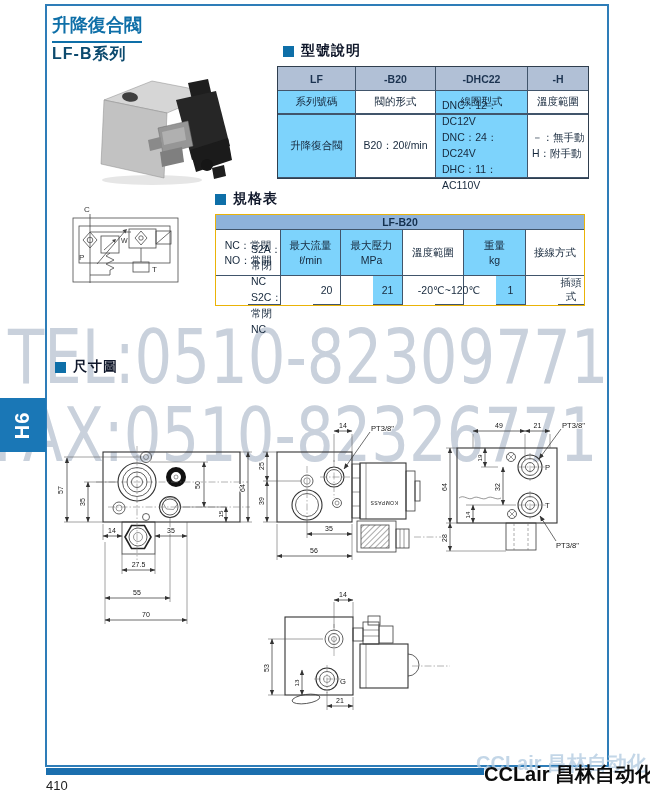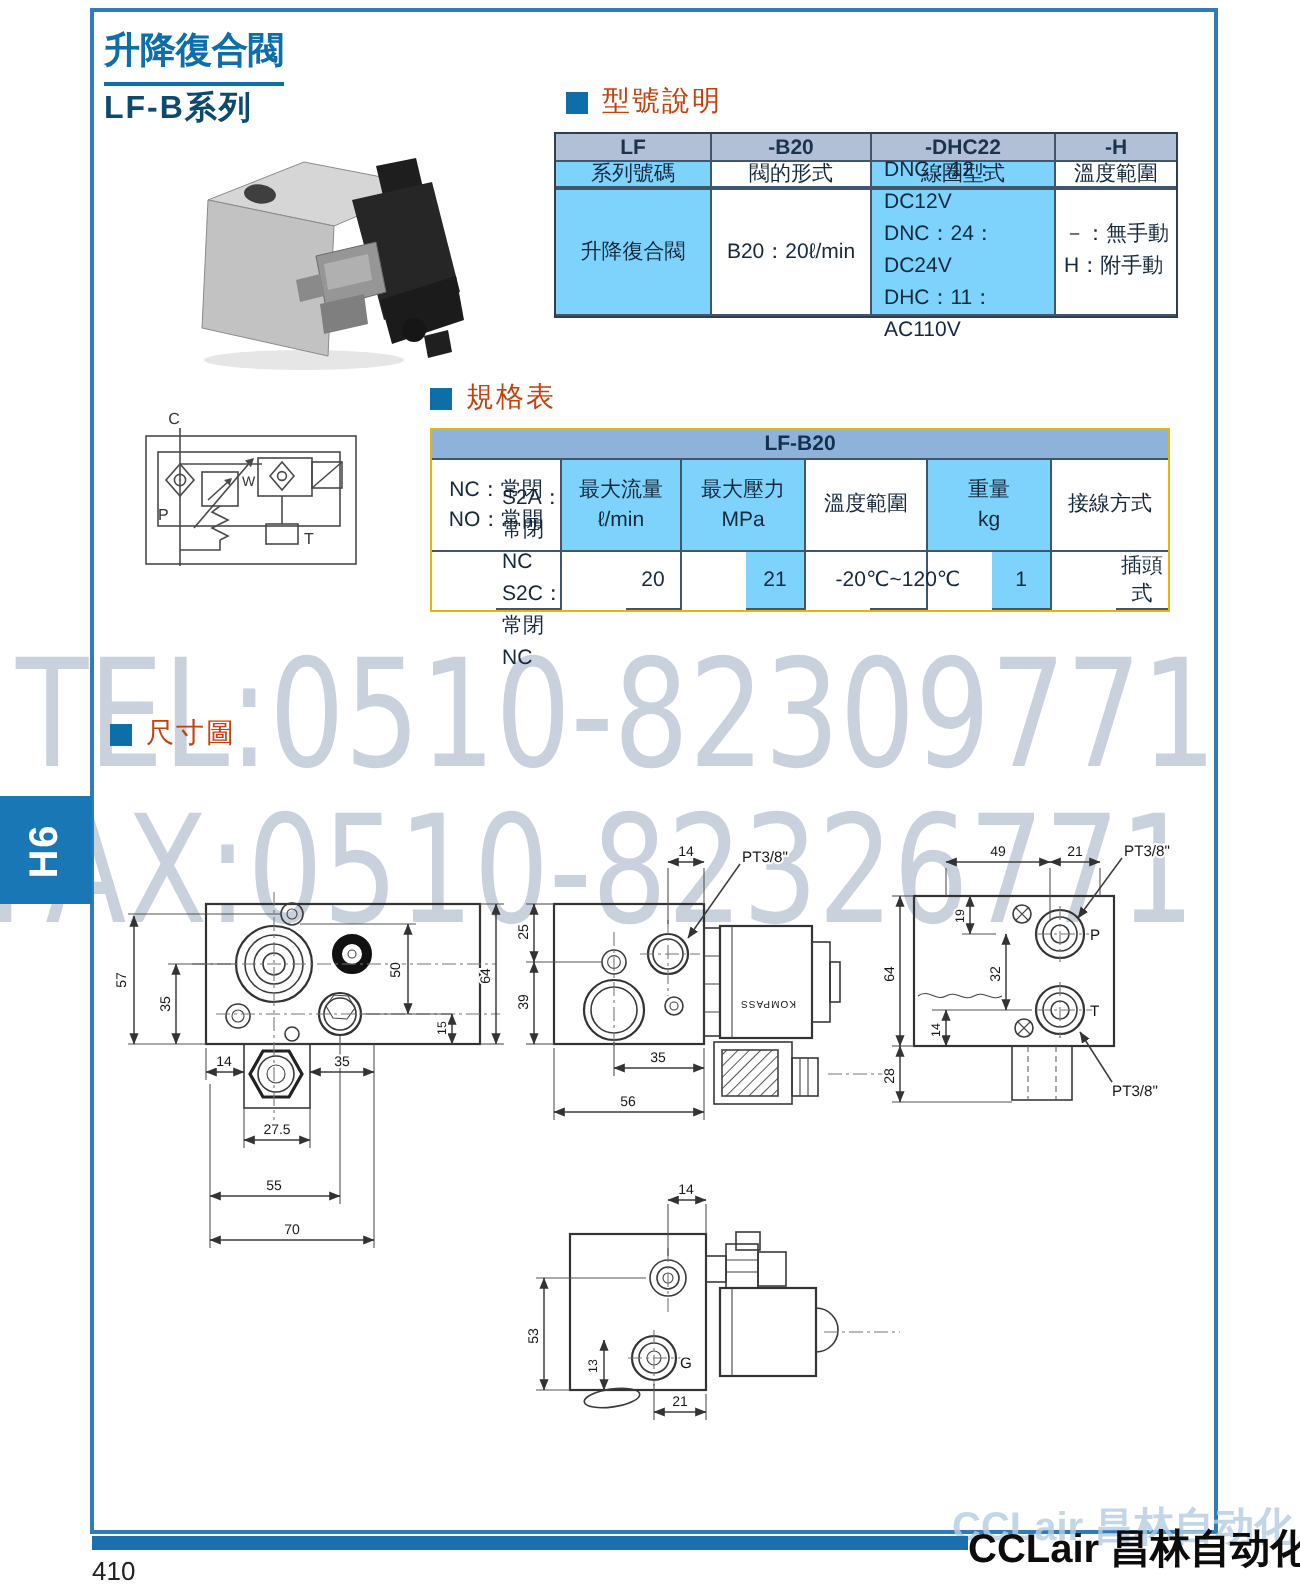--- a/index.html
+++ b/index.html
@@ -11,29 +11,29 @@
   .frame{left:45px;top:4px;width:560px;height:759px;border:2px solid #2e7db8;z-index:1;}
   .tab{left:0;top:398px;width:46px;height:54px;background:#1a77b6;display:flex;align-items:center;justify-content:center;z-index:2;}
   .tab span{transform:rotate(-90deg);color:#fff;font-size:20px;font-weight:bold;letter-spacing:1px;}
   .bottom-line{left:46px;top:768px;width:438px;height:7px;background:#1b6fae;z-index:2;}
   .brand{left:484px;top:761px;font-size:20px;font-weight:bold;color:#0c0c0c;z-index:3;white-space:nowrap;}
   .brand-ghost{left:476px;top:750px;font-size:20px;font-weight:bold;color:#b5cde2;opacity:.8;z-index:2;white-space:nowrap;}
   .pageno{left:46px;top:778px;font-size:13px;color:#222;z-index:2;}
   
   .title{left:52px;top:13px;color:#0e6fa8;font-size:18px;font-weight:bold;border-bottom:2px solid #0e6fa8;padding-bottom:4px;z-index:2;}
   .series{left:52px;top:44px;color:#0c4a6e;font-size:16px;font-weight:bold;letter-spacing:1px;z-index:2;}
-  .sec{display:flex;align-items:center;gap:7px;color:#c2410c;font-size:14px;font-weight:normal;z-index:2;letter-spacing:1px;justify-content:flex-end;}
+  .sec{display:flex;align-items:center;gap:7px;color:#0f172a;font-size:14px;font-weight:bold;z-index:2;letter-spacing:1px;justify-content:flex-end;}
   .sec .sq{width:11px;height:11px;background:#0e6fa8;flex:none;}
   
   .mtable{left:277px;top:66px;width:310px;display:grid;grid-template-columns:78px 80px 92px 60px;border:1px solid #2f3e4e;font-size:10.5px;z-index:2;background:transparent;}
   .stable{left:215px;top:214px;width:368px;display:grid;grid-template-columns:65px 60px 62px 61px 62px 58px;border:1px solid #eab308;font-size:10.5px;z-index:2;}
   .c{border-right:1px solid #41556b;border-bottom:1px solid #41556b;display:flex;flex-direction:column;align-items:center;justify-content:center;text-align:center;background:#fff;padding:1px 2px;box-sizing:border-box;}
   .hd{background:#b1c0d6;height:14px;font-weight:bold;color:#1c3350;}
   .lb{background:#7dd3fc;}
-  .h14{height:14px;} .h63{height:63px;}
+  .h14{height:24px;} .h63{height:63px;}
   .left-lines{align-items:flex-start;text-align:left;line-height:1.52;}
   .thick{border-bottom-width:2px;}
   .st-title{grid-column:1/7;background:#8eb2da;height:14px;font-weight:bold;color:#14304e;border-bottom:1px solid #41556b;display:flex;align-items:center;justify-content:center;}
   .h46{height:46px;line-height:1.35;} .h29{height:29px;margin-left:32px;}
   .noR{border-right:none;}
   
   svg{z-index:2;position:absolute;overflow:visible;}
   .ol{stroke:#333;stroke-width:1.1;fill:none;}
   .olb{stroke:#222;stroke-width:1.6;fill:none;}
   .ol2{stroke:#3a3a3a;stroke-width:0.8;fill:none;}

